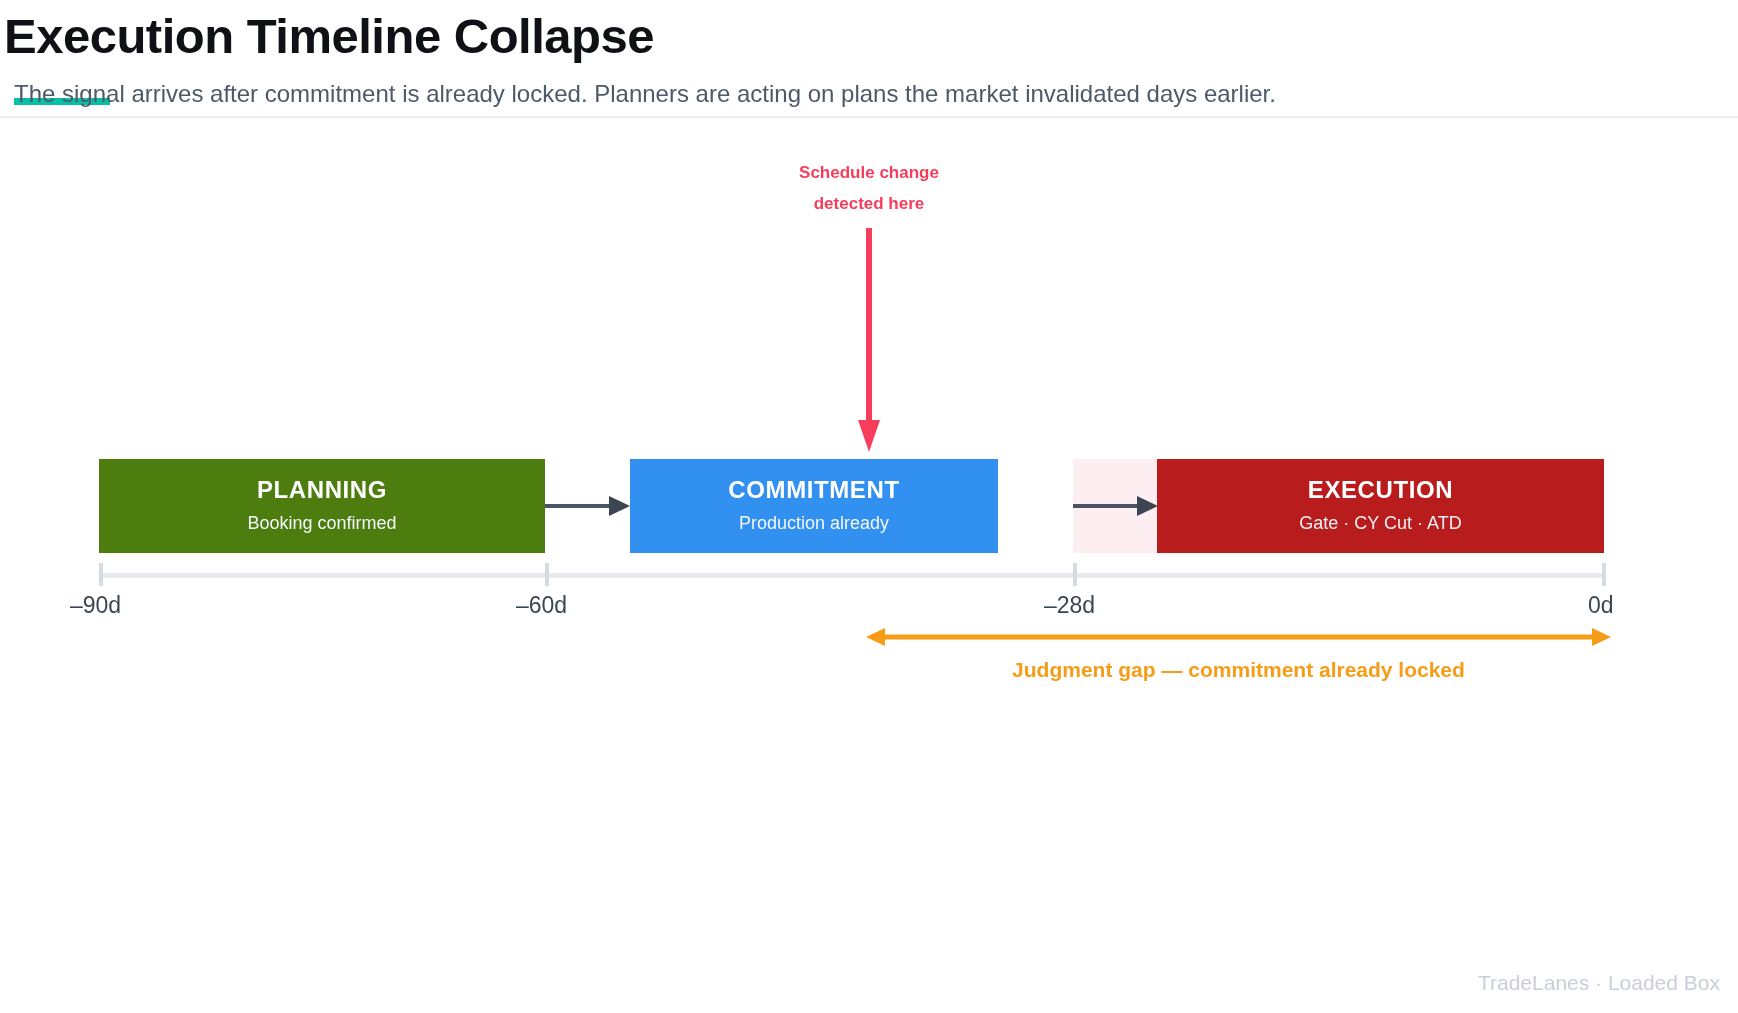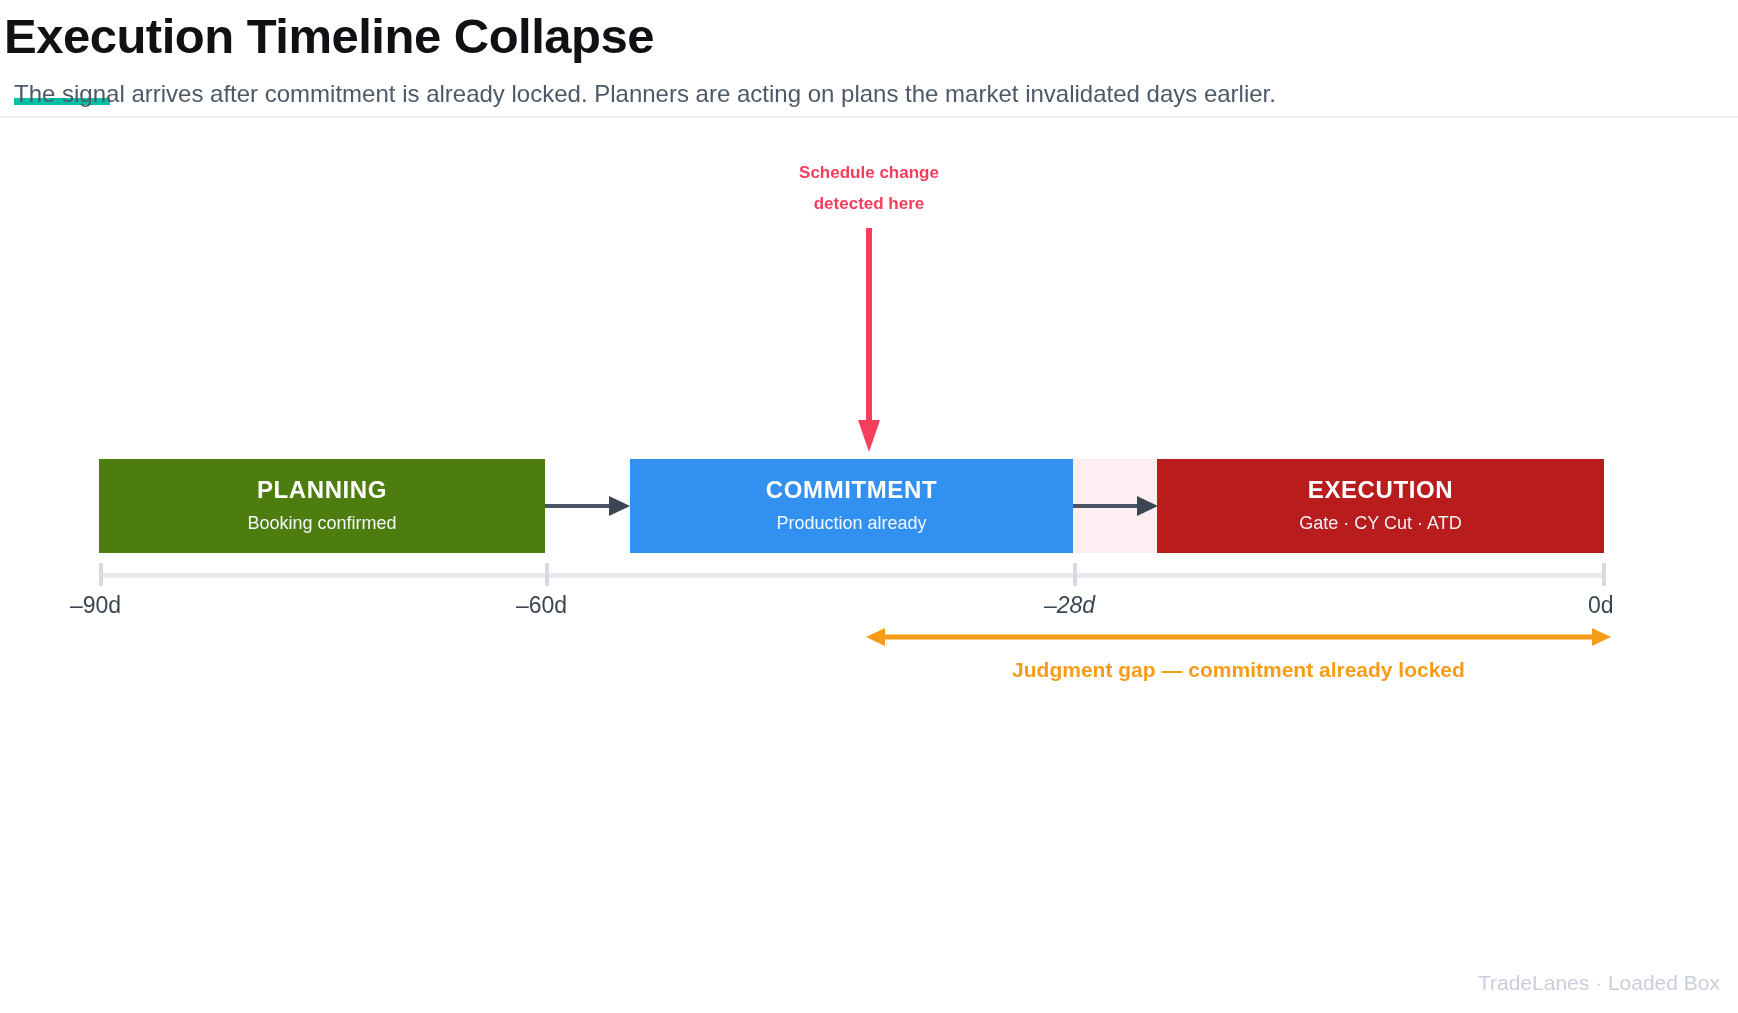--- a/index.html
+++ b/index.html
@@ -50,21 +50,21 @@
   }
   .bar-title {
     font-size:24px; font-weight:bold; color:#ffffff;
     letter-spacing:0.6px; line-height:30px;
   }
   .bar-sub {
     font-size:18px; color:#f3f7fb; line-height:28px;
     margin-top:4px;
   }
   .bar-planning   { left:99px;  width:446px; background:#4d7c0f; }
-  .bar-commitment { left:630px; width:443px; background:#3291f0; }
+  .bar-commitment { left:630px; width:368px; background:#3291f0; }
   .bar-gap        { left:1073px; width:84px; background:#fdeef1; }
   .bar-execution  { left:1157px; width:447px; background:#b91c1c; }
   .bar-execution .bar-sub { color:#eef0f4; }
 
   .connector {
     position:absolute; top:495px; height:22px;
   }
   .connector-1 { left:545px; width:85px; }
   .connector-2 { left:1073px; width:85px; }
 
@@ -149,21 +149,21 @@
 
   <div class="axis-line"></div>
 
   <div class="tick" style="left:99px;"></div>
   <div class="tick" style="left:545px;"></div>
   <div class="tick" style="left:1073px;"></div>
   <div class="tick" style="left:1602px;"></div>
 
   <div class="tick-label" style="left:70px;">‒90d</div>
   <div class="tick-label" style="left:516px;">‒60d</div>
-  <div class="tick-label" style="left:1044px;font-style:italic;">‒28d</div>
+  <div class="tick-label" style="left:1044px;">‒28d</div>
   <div class="tick-label" style="left:1588px;">0d</div>
 
   <svg class="gap-arrow" viewBox="0 0 745 24" preserveAspectRatio="none">
     <line x1="14" y1="12" x2="731" y2="12" stroke="#f79c16" stroke-width="5"></line>
     <polygon points="0,12 19,3 19,21" fill="#f79c16"></polygon>
     <polygon points="745,12 726,3 726,21" fill="#f79c16"></polygon>
   </svg>
   <div class="gap-label">Judgment gap — commitment already locked</div>
 
   <div class="footer">TradeLanes · Loaded Box</div>

